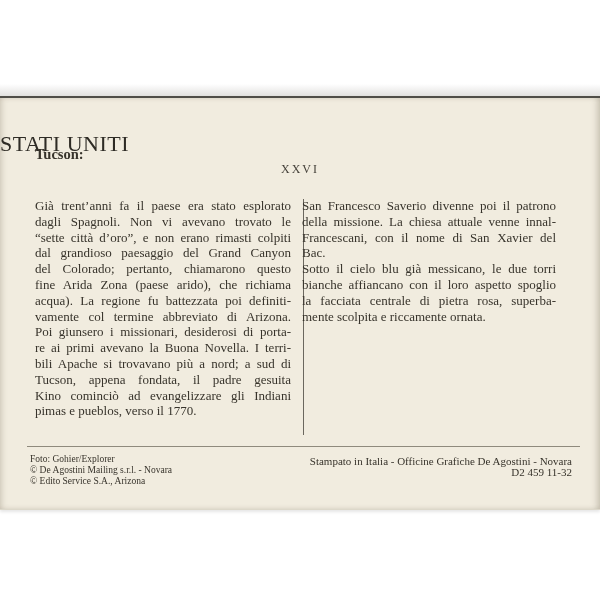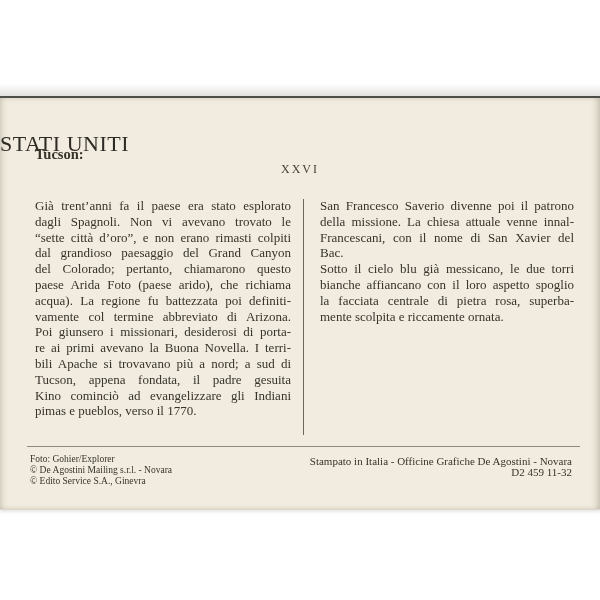--- a/index.html
+++ b/index.html
@@ -56,21 +56,21 @@
     font-size: 14.5px;
     font-weight: bold;
   }
   .subtitle {
     position: absolute;
     left: 35px; top: 68px;
     font-size: 14.5px;
   }
   .col { position: absolute; top: 100px; }
   .col-left  { left: 35px;  width: 256px; }
-  .col-right { left: 320px; width: 254px; }
+  .col-right { left: 302px; width: 254px; }
   .divider {
     position: absolute;
     left: 303px; top: 101px;
     width: 1px; height: 236px;
     background: #6b675e;
   }
   .bodyline {
     height: 15.8px;
     line-height: 15.8px;
     font-size: 13px;
@@ -107,21 +107,21 @@
     <div class="title">STATI UNITI</div>
     <div class="series">XXVI</div>
     <div class="location">Tucson:</div>
 
     <div class="col col-left">
         <div class="bodyline jline">Già trent’anni fa il paese era stato esplorato</div>
         <div class="bodyline jline">dagli Spagnoli. Non vi avevano trovato le</div>
         <div class="bodyline jline">“sette città d’oro”, e non erano rimasti colpiti</div>
         <div class="bodyline jline">dal grandioso paesaggio del Grand Canyon</div>
         <div class="bodyline jline">del Colorado; pertanto, chiamarono questo</div>
-        <div class="bodyline jline">paese Arida Foto (paese arido), che richiama</div>
+        <div class="bodyline jline">fine Arida Zona (paese arido), che richiama</div>
         <div class="bodyline jline">acqua). La regione fu battezzata poi definiti-</div>
         <div class="bodyline jline">vamente col termine abbreviato di Arizona.</div>
         <div class="bodyline jline">Poi giunsero i missionari, desiderosi di porta-</div>
         <div class="bodyline jline">re ai primi avevano la Buona Novella. I terri-</div>
         <div class="bodyline jline">bili Apache si trovavano più a nord; a sud di</div>
         <div class="bodyline jline">Tucson, appena fondata, il padre gesuita</div>
         <div class="bodyline jline">Kino cominciò ad evangelizzare gli Indiani</div>
         <div class="bodyline endline">pimas e pueblos, verso il 1770.</div>
       </div>
 
@@ -140,21 +140,21 @@
           <div class="bodyline jline">la facciata centrale di pietra rosa, superba-</div>
           <div class="bodyline endline">mente scolpita e riccamente ornata.</div>
         </div>
     </div>
 
     <div class="footer-rule"></div>
 
     <div class="credits">
         <div class="creditline">Foto: Gohier/Explorer</div>
         <div class="creditline">© De Agostini Mailing s.r.l. - Novara</div>
-        <div class="creditline">© Edito Service S.A., Ginevra</div>
+        <div class="creditline">© Edito Service S.A., Arizona</div>
       </div>
 
     <div class="printinfo">
         <div class="creditline">Stampato in Italia - Officine Grafiche De Agostini - Novara</div>
         <div class="creditline">D2 459 11-32</div>
       </div>
   </div>
 </div>
 
 </body></html>

